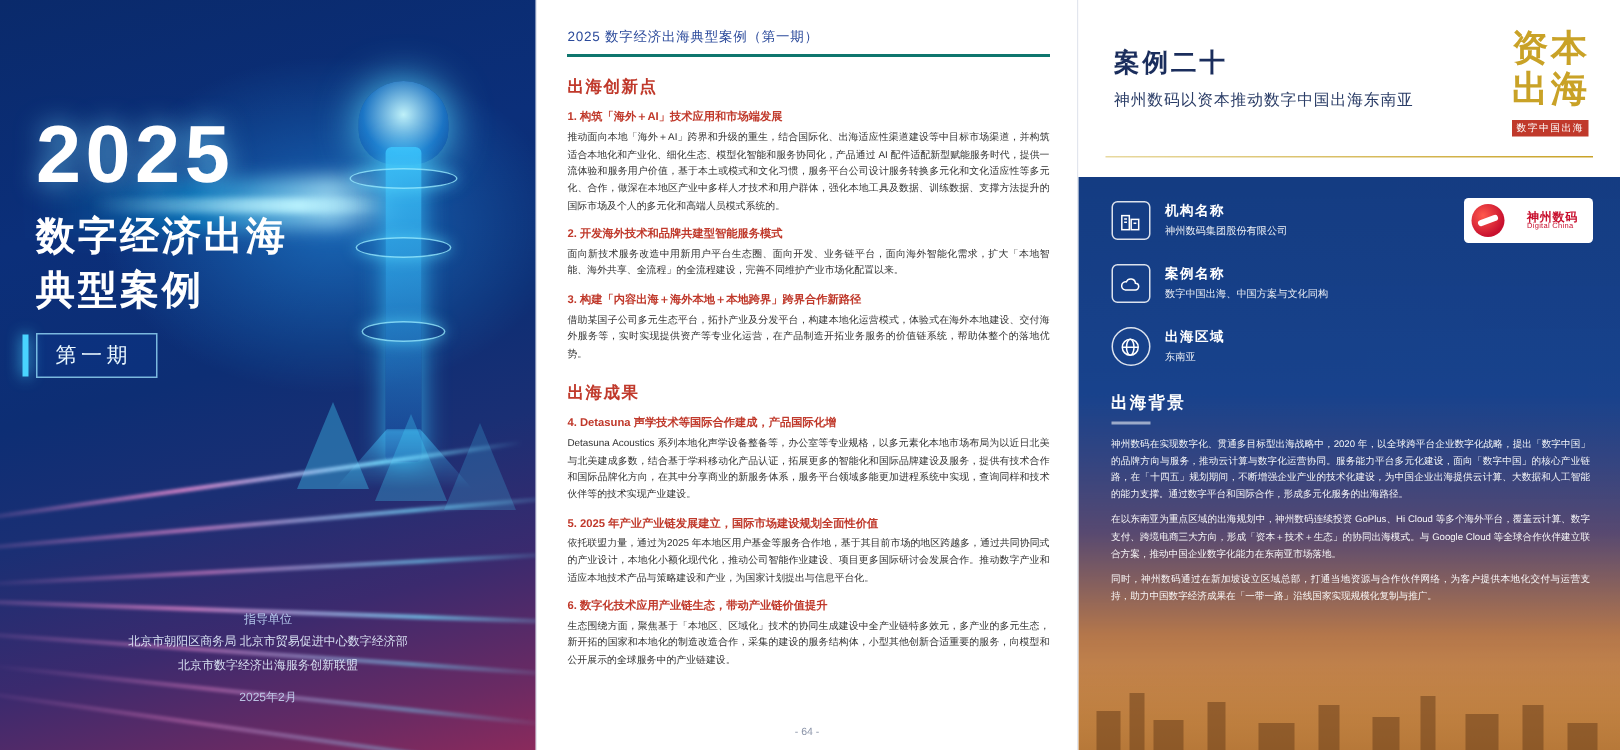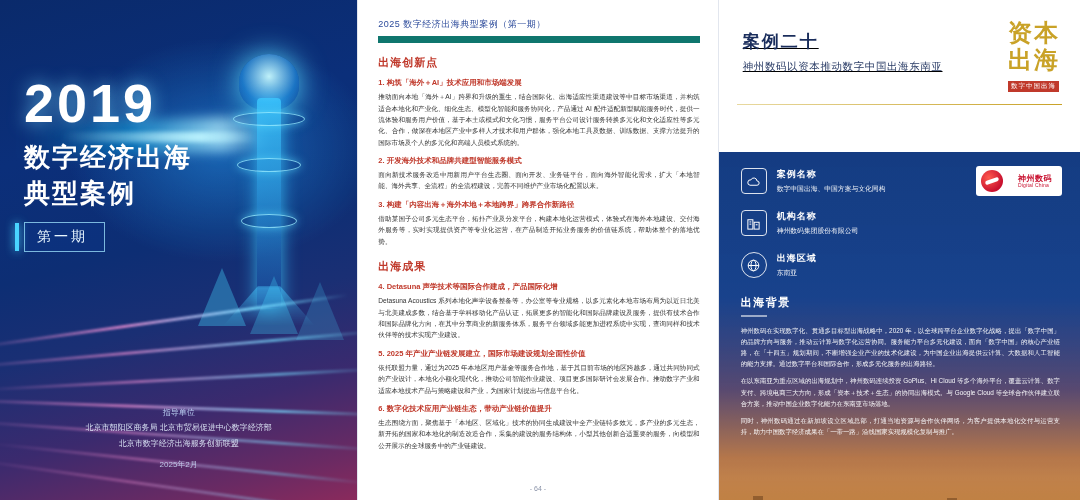--- a/index.html
+++ b/index.html
@@ -157,21 +157,21 @@
 
   
   .textpage {
     position: relative;
     width: 360px; height: 500px;
     background: #ffffff;
     padding: 18px 18px 18px 20px;
   }
   .tp-header {
     font-size: 9px; color: #2b4a9b; padding-bottom: 5px;
-    border-bottom: 7px solid #0f766e;
+    border-bottom: 2px solid #0f766e;
     letter-spacing: .5px;
   }
   .tp-sec {
     margin-top: 12px;
     color: #c0392b;
     font-size: 11px;
     font-weight: bold;
     letter-spacing: 1px;
   }
   .tp-h {
@@ -195,24 +195,23 @@
 
   
   .casepage {
     position: relative;
     width: 362px; height: 500px;
     background: #ffffff;
     overflow: hidden;
   }
   .cp-top {
     position: relative;
-    height: 152px;
+    height: 118px;
     background: #ffffff;
     padding: 30px 18px 0 24px;
-    text-decoration: underline;
   }
   .cp-casenum {
     font-size: 17px; font-weight: bold; color: #1a2d5c; letter-spacing: 2px;
   }
   .cp-casetitle {
     margin-top: 7px;
     font-size: 10.5px; color: #2a3c66; letter-spacing: .6px;
   }
   .cp-brand {
     position: absolute; right: 20px; top: 20px;
@@ -338,21 +337,21 @@
     <div class="trails">
       <span></span>
         <span></span>
         <span></span>
         <span></span>
         <span></span>
         <span></span>
         <span></span>
     </div>
 
-    <div class="cover-title">2019</div>
+    <div class="cover-title">2025</div>
     <div class="cover-sub1">数字经济出海</div>
     <div class="cover-sub2">典型案例</div>
     <div class="issue-badge">第一期</div>
 
     <div class="cover-foot">
       <div class="lbl">指导单位</div>
       <div class="orgrow">北京市朝阳区商务局    北京市贸易促进中心数字经济部</div>
       <div class="orgrow">北京市数字经济出海服务创新联盟</div>
       <div class="cover-date">2025年2月</div>
     </div>
@@ -401,52 +400,52 @@
       </div>
       <div class="cp-goldline"></div>
     </div>
 
     <div class="cp-body">
       <div class="cp-logo">
         <div class="mark"></div>
         <div class="txt">
           <div class="cn">神州数码</div>
           <div class="en">Digital China</div>
-        </div>
-      </div>
-
-      <div class="meta-row">
-        <div class="meta-icon">
-          <svg viewBox="0 0 24 24" fill="none" stroke="#ffffff" stroke-width="1.6">
-            <path d="M6.5 18h11a3.5 3.5 0 0 0 0-7 5 5 0 0 0-9.6-1.6A3.7 3.7 0 0 0 6.5 18z"></path>
-          </svg>
-        </div>
-        <div class="meta-txt">
-          <div class="k">案例名称</div>
-          <div class="v">数字中国出海、中国方案与文化同构</div>
         </div>
       </div>
 
       <div class="meta-row">
         <div class="meta-icon">
           <svg viewBox="0 0 24 24" fill="none" stroke="#ffffff" stroke-width="1.6">
             <rect x="3" y="6" width="8" height="15"></rect>
             <rect x="13" y="10" width="8" height="11"></rect>
             <line x1="5.5" y1="9.5" x2="8.5" y2="9.5"></line>
             <line x1="5.5" y1="13" x2="8.5" y2="13"></line>
             <line x1="15.5" y1="14" x2="18.5" y2="14"></line>
           </svg>
         </div>
         <div class="meta-txt">
           <div class="k">机构名称</div>
           <div class="v">神州数码集团股份有限公司</div>
         </div>
       </div>
 
       <div class="meta-row">
+        <div class="meta-icon">
+          <svg viewBox="0 0 24 24" fill="none" stroke="#ffffff" stroke-width="1.6">
+            <path d="M6.5 18h11a3.5 3.5 0 0 0 0-7 5 5 0 0 0-9.6-1.6A3.7 3.7 0 0 0 6.5 18z"></path>
+          </svg>
+        </div>
+        <div class="meta-txt">
+          <div class="k">案例名称</div>
+          <div class="v">数字中国出海、中国方案与文化同构</div>
+        </div>
+      </div>
+
+      <div class="meta-row">
         <div class="meta-icon circ">
           <svg viewBox="0 0 24 24" fill="none" stroke="#ffffff" stroke-width="1.6">
             <circle cx="12" cy="12" r="8.5"></circle>
             <ellipse cx="12" cy="12" rx="4" ry="8.5"></ellipse>
             <line x1="3.5" y1="12" x2="20.5" y2="12"></line>
           </svg>
         </div>
         <div class="meta-txt">
           <div class="k">出海区域</div>
           <div class="v">东南亚</div>

